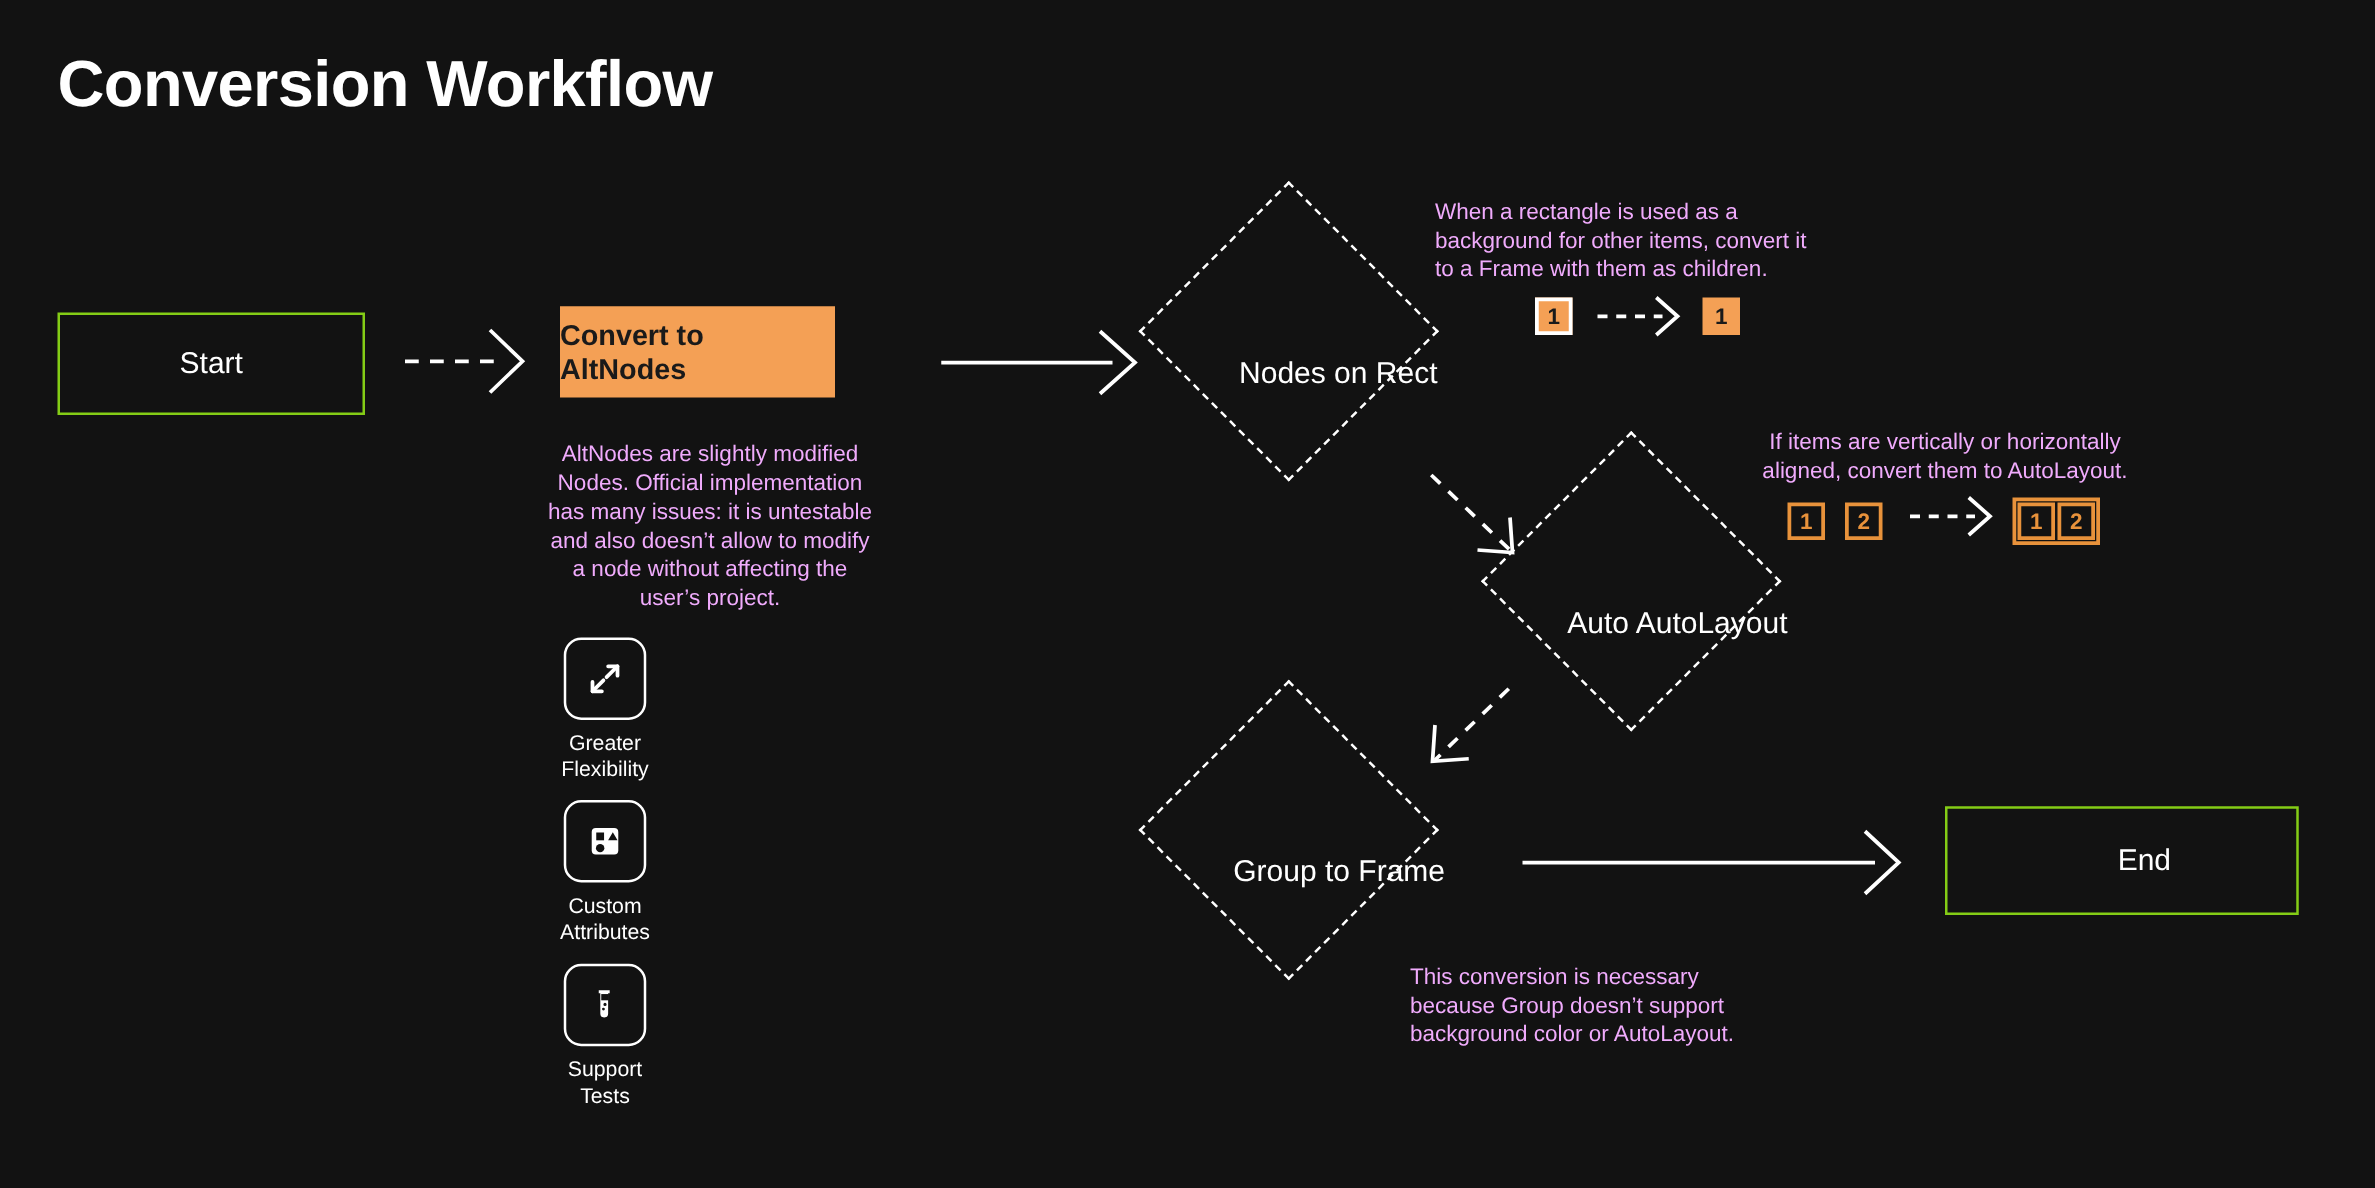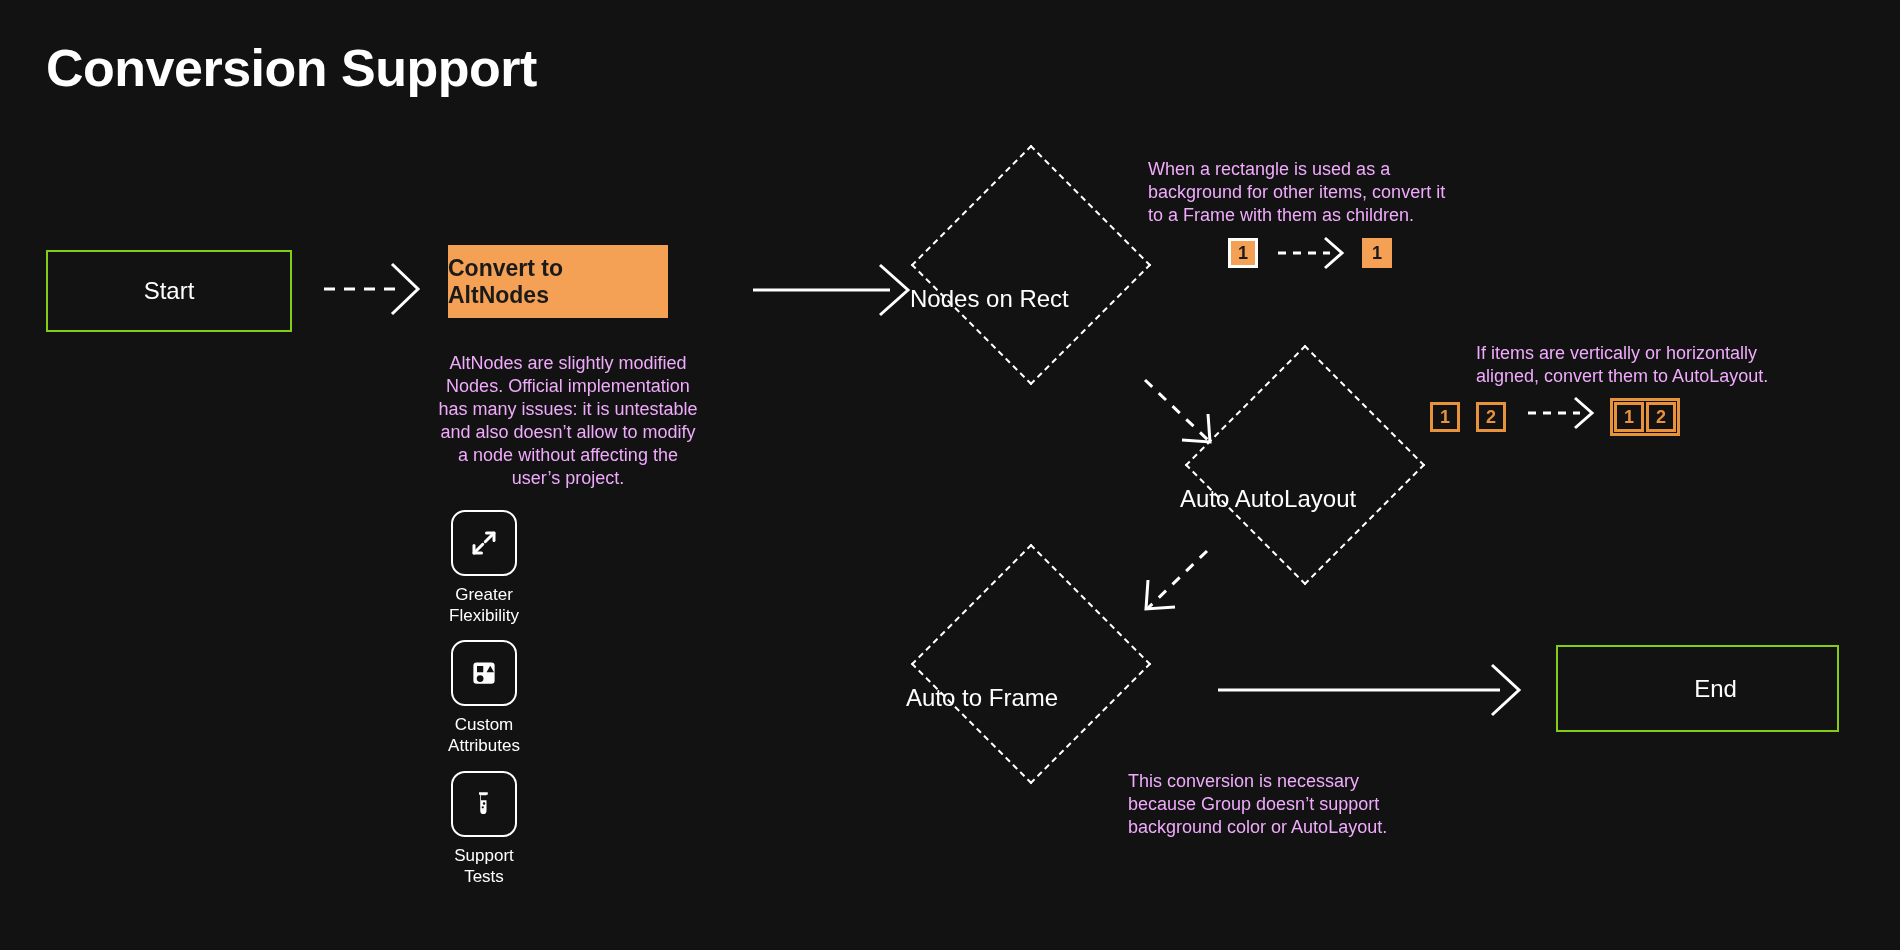--- a/index.html
+++ b/index.html
@@ -69,39 +69,39 @@
     position: absolute;
     border: 2px dashed #ffffff;
     transform: rotate(45deg);
     background: transparent;
   }
   .diamond-label {
     position: absolute;
     font-size: 24px;
     color: #ffffff;
     white-space: nowrap;
-    text-align: left;
+    text-align: right;
   }
   #dia-nodes-on-rect  { left: 946px;  top: 180px; width: 166px; height: 166px; }
   #lbl-nodes-on-rect  { left: 910px;  top: 285px; width: 240px; }
   #dia-auto-autolayout{ left: 1220px; top: 380px; width: 166px; height: 166px; }
   #lbl-auto-autolayout{ left: 1180px; top: 485px; width: 250px; }
   #dia-group-to-frame { left: 946px;  top: 579px; width: 166px; height: 166px; }
   #lbl-group-to-frame { left: 906px;  top: 684px; width: 250px; }
 
   
   .note {
     position: absolute;
     font-size: 18px;
     line-height: 1.28;
     color: #f0abfc;
   }
   #note-altnodes  { left: 434px;  top: 352px; width: 268px; text-align: center; }
   #note-rect      { left: 1148px; top: 158px; width: 310px; }
-  #note-align     { left: 1476px; top: 342px; width: 312px; }
+  #note-align     { left: 1400px; top: 342px; width: 312px; text-align: center; }
   #note-group     { left: 1128px; top: 770px; width: 288px; }
 
   
   #features {
     position: absolute;
     left: 452px;
     top: 510px;
     display: flex;
     gap: 14px;
     flex-direction: column;
@@ -167,21 +167,21 @@
     position: absolute;
     inset: 0;
     pointer-events: none;
   }
 </style>
 </head>
 <body>
 
 <div class="stage">
 
-  <div id="page-title">Conversion Support</div>
+  <div id="page-title">Conversion Workflow</div>
 
   <svg id="arrows" width="1900" height="950" viewBox="0 0 1900 950">
 
     <g>
       <line x1="324" y1="289" x2="400" y2="289" stroke="#ffffff" stroke-width="3" stroke-dasharray="11 9"></line>
       <polyline points="392,264 418,289 392,314" fill="none" stroke="#ffffff" stroke-width="3"></polyline>
     </g>
 
     <g>
       <line x1="753" y1="290" x2="890" y2="290" stroke="#ffffff" stroke-width="3"></line>
@@ -292,20 +292,20 @@
     <div class="badge-arrow-gap"></div>
     <div class="badge-arrow-gap"></div>
     <div class="badge-arrow-gap"></div>
     <div class="badge-group">
       <div class="badge outline">1</div>
       <div class="badge outline">2</div>
     </div>
   </div>
 
   <div class="diamond" id="dia-group-to-frame"></div>
-  <div class="diamond-label" id="lbl-group-to-frame">Auto to Frame</div>
+  <div class="diamond-label" id="lbl-group-to-frame">Group to Frame</div>
   <div class="note" id="note-group">This conversion is necessary because Group doesn’t support background color or AutoLayout.</div>
 
   <div class="term-box" id="end-box">
     <span>End</span>
   </div>
 
 </div>
 
 </body></html>

